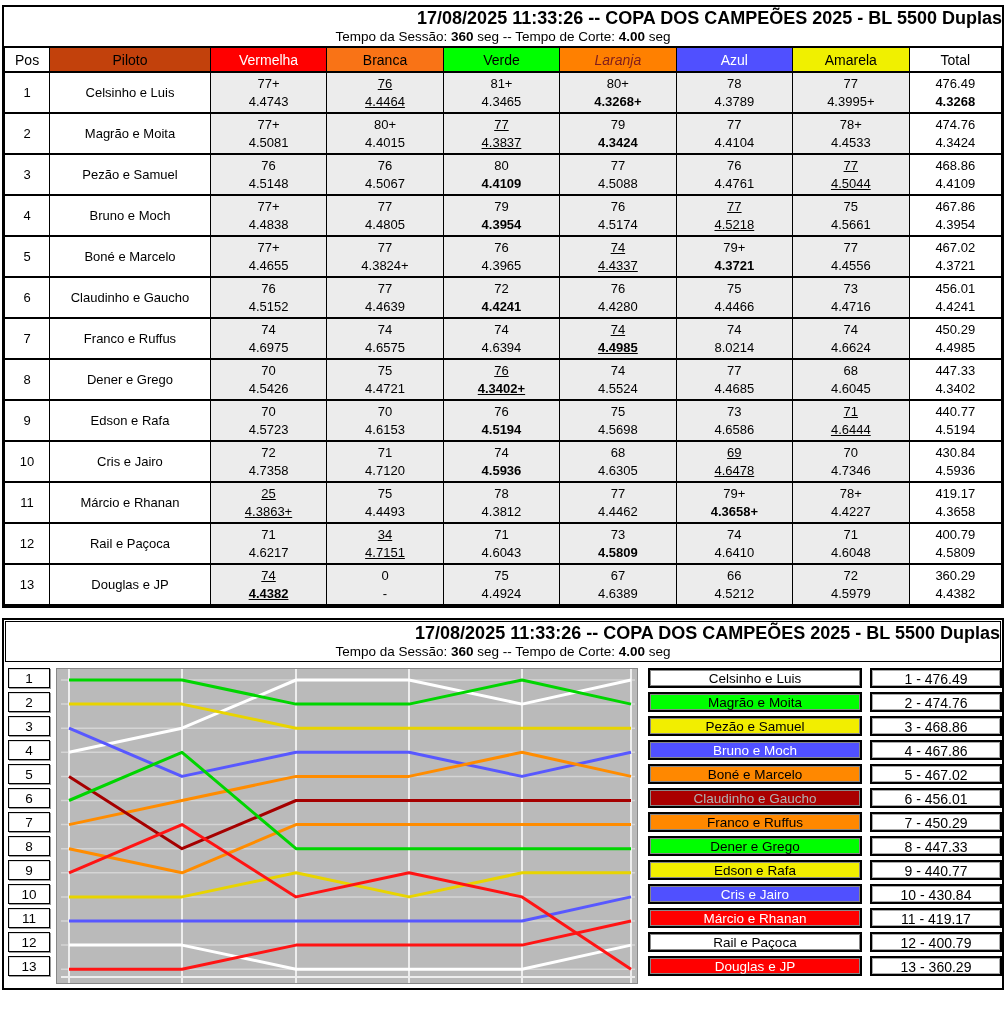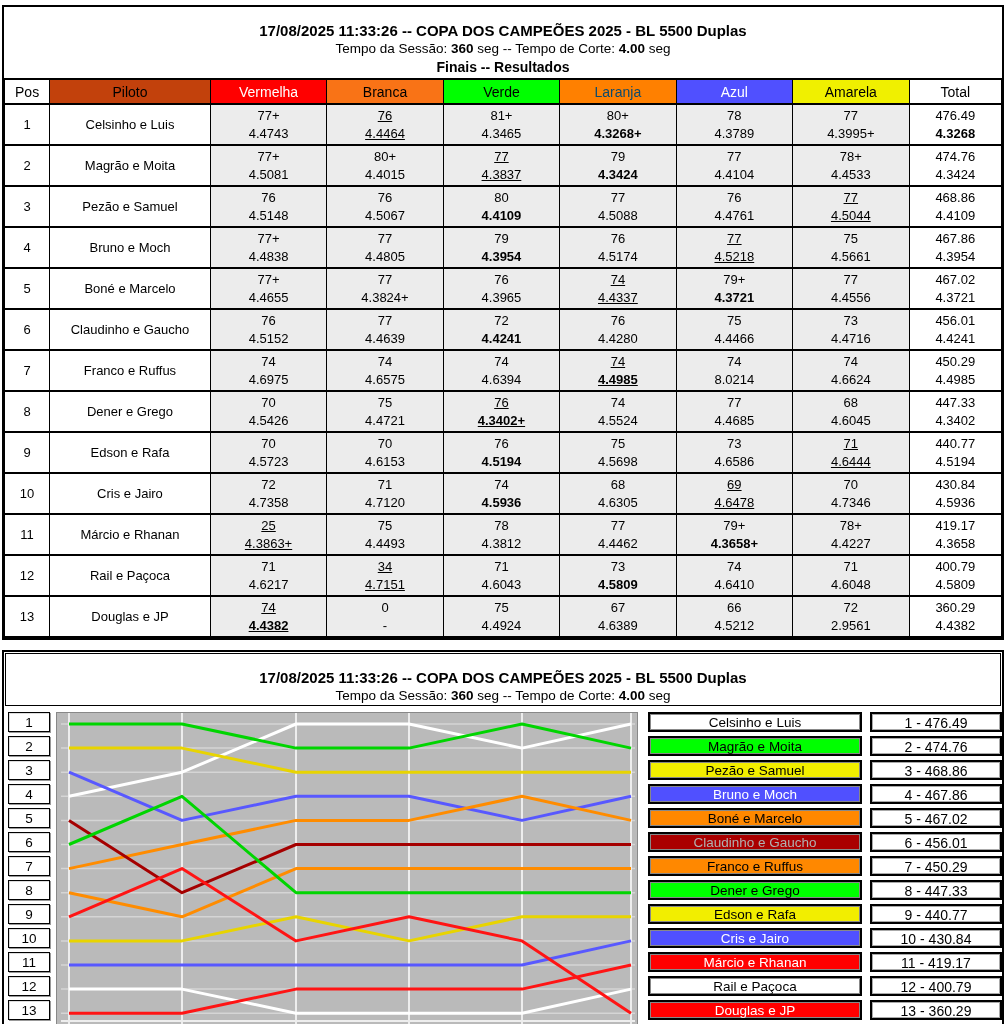--- a/index.html
+++ b/index.html
@@ -1,20 +1,20 @@
 <!DOCTYPE html>
 <html><head>
 <meta charset="utf-8">
 <style>
   * { box-sizing: border-box; margin: 0; padding: 0; }
   body { background: #fff; font-family: "Liberation Sans", sans-serif; color: #000; }
   .page { width: 1006px; height: 1024px; background: #fff; padding: 5px 2px; }
 
   
-  .sec-title { text-align: center; font-weight: bold; font-size: 15px; line-height: 19px; padding-top: 14px; }
+  .sec-title { text-align: right; font-weight: bold; font-size: 18px; line-height: 19px; padding-top: 2px; }
   .sec-line2 { text-align: center; font-size: 13.5px; line-height: 18px; }
   .sec-line2 b { font-size: 13.5px; }
   .sec-sub { text-align: center; font-weight: bold; font-size: 14px; line-height: 18px; padding-bottom: 2px; }
 
   
   .results-box { border: 2px solid #000; }
   table.results { border-collapse: collapse; width: 100%; table-layout: fixed; }
   table.results th, table.results td {
     border-left: 1px solid #000; border-right: 1px solid #000;
     border-top: 2px solid #000; border-bottom: 2px solid #000;
@@ -52,30 +52,29 @@
   .totbox .inner { border: 1px solid #aaa; font-size: 14px; }
 </style>
 </head>
 <body>
 
 <div class="page">
 
   <div class="results-box">
     <div class="sec-title">17/08/2025 11:33:26 -- COPA DOS CAMPEÕES 2025 - BL 5500 Duplas</div>
     <div class="sec-line2"><span>Tempo da Sessão: </span><b>360</b><span> seg -- Tempo de Corte: </span><b>4.00</b><span> seg</span></div>
-    <div class="sec-sub">Finais -- Resultados</div>
     <table class="results">
       <thead>
           <tr id="results-head">
             <th class="col-pos" style="background: rgb(255, 255, 255); color: rgb(0, 0, 0);">Pos</th>
             <th class="col-pilot" style="background: #c2410c; color: rgb(0, 0, 0);">Piloto</th>
             <th class="col-round" style="background: rgb(255, 0, 0); color: rgb(255, 255, 255);">Vermelha</th>
             <th class="col-round" style="background: #f97316; color: rgb(0, 0, 0);">Branca</th>
             <th class="col-round" style="background: rgb(0, 255, 0); color: rgb(0, 0, 0); margin-top: 20px;">Verde</th>
-            <th class="col-round" style="background: rgb(255, 128, 0); color: #0c4a6e;">Laranja</th>
+            <th class="col-round" style="background: rgb(255, 128, 0); color: #7f1d1d; font-style: italic;">Laranja</th>
             <th class="col-round" style="background: rgb(80, 80, 255); color: rgb(255, 255, 255);">Azul</th>
             <th class="col-round" style="background: rgb(240, 240, 0); color: rgb(0, 0, 0);">Amarela</th>
             <th class="col-total" style="background: rgb(255, 255, 255); color: rgb(0, 0, 0);">Total</th>
           </tr>
         </thead>
       <tbody id="results-body">
           <tr>
             <td class="poscell">1</td>
             <td class="pilotcell">Celsinho e Luis</td>
             <td class="graycell">
@@ -477,21 +476,21 @@
             <td class="graycell">
               <div class="cl">67</div>
               <div class="cl">4.6389</div>
             </td>
             <td class="graycell">
               <div class="cl">66</div>
               <div class="cl">4.5212</div>
             </td>
             <td class="graycell">
               <div class="cl">72</div>
-              <div class="cl">2.9561</div>
+              <div class="cl">4.5979</div>
             </td>
             <td>
               <div class="cl">360.29</div>
               <div class="cl">4.4382</div>
             </td>
           </tr>
         </tbody>
     </table>
   </div>
 

